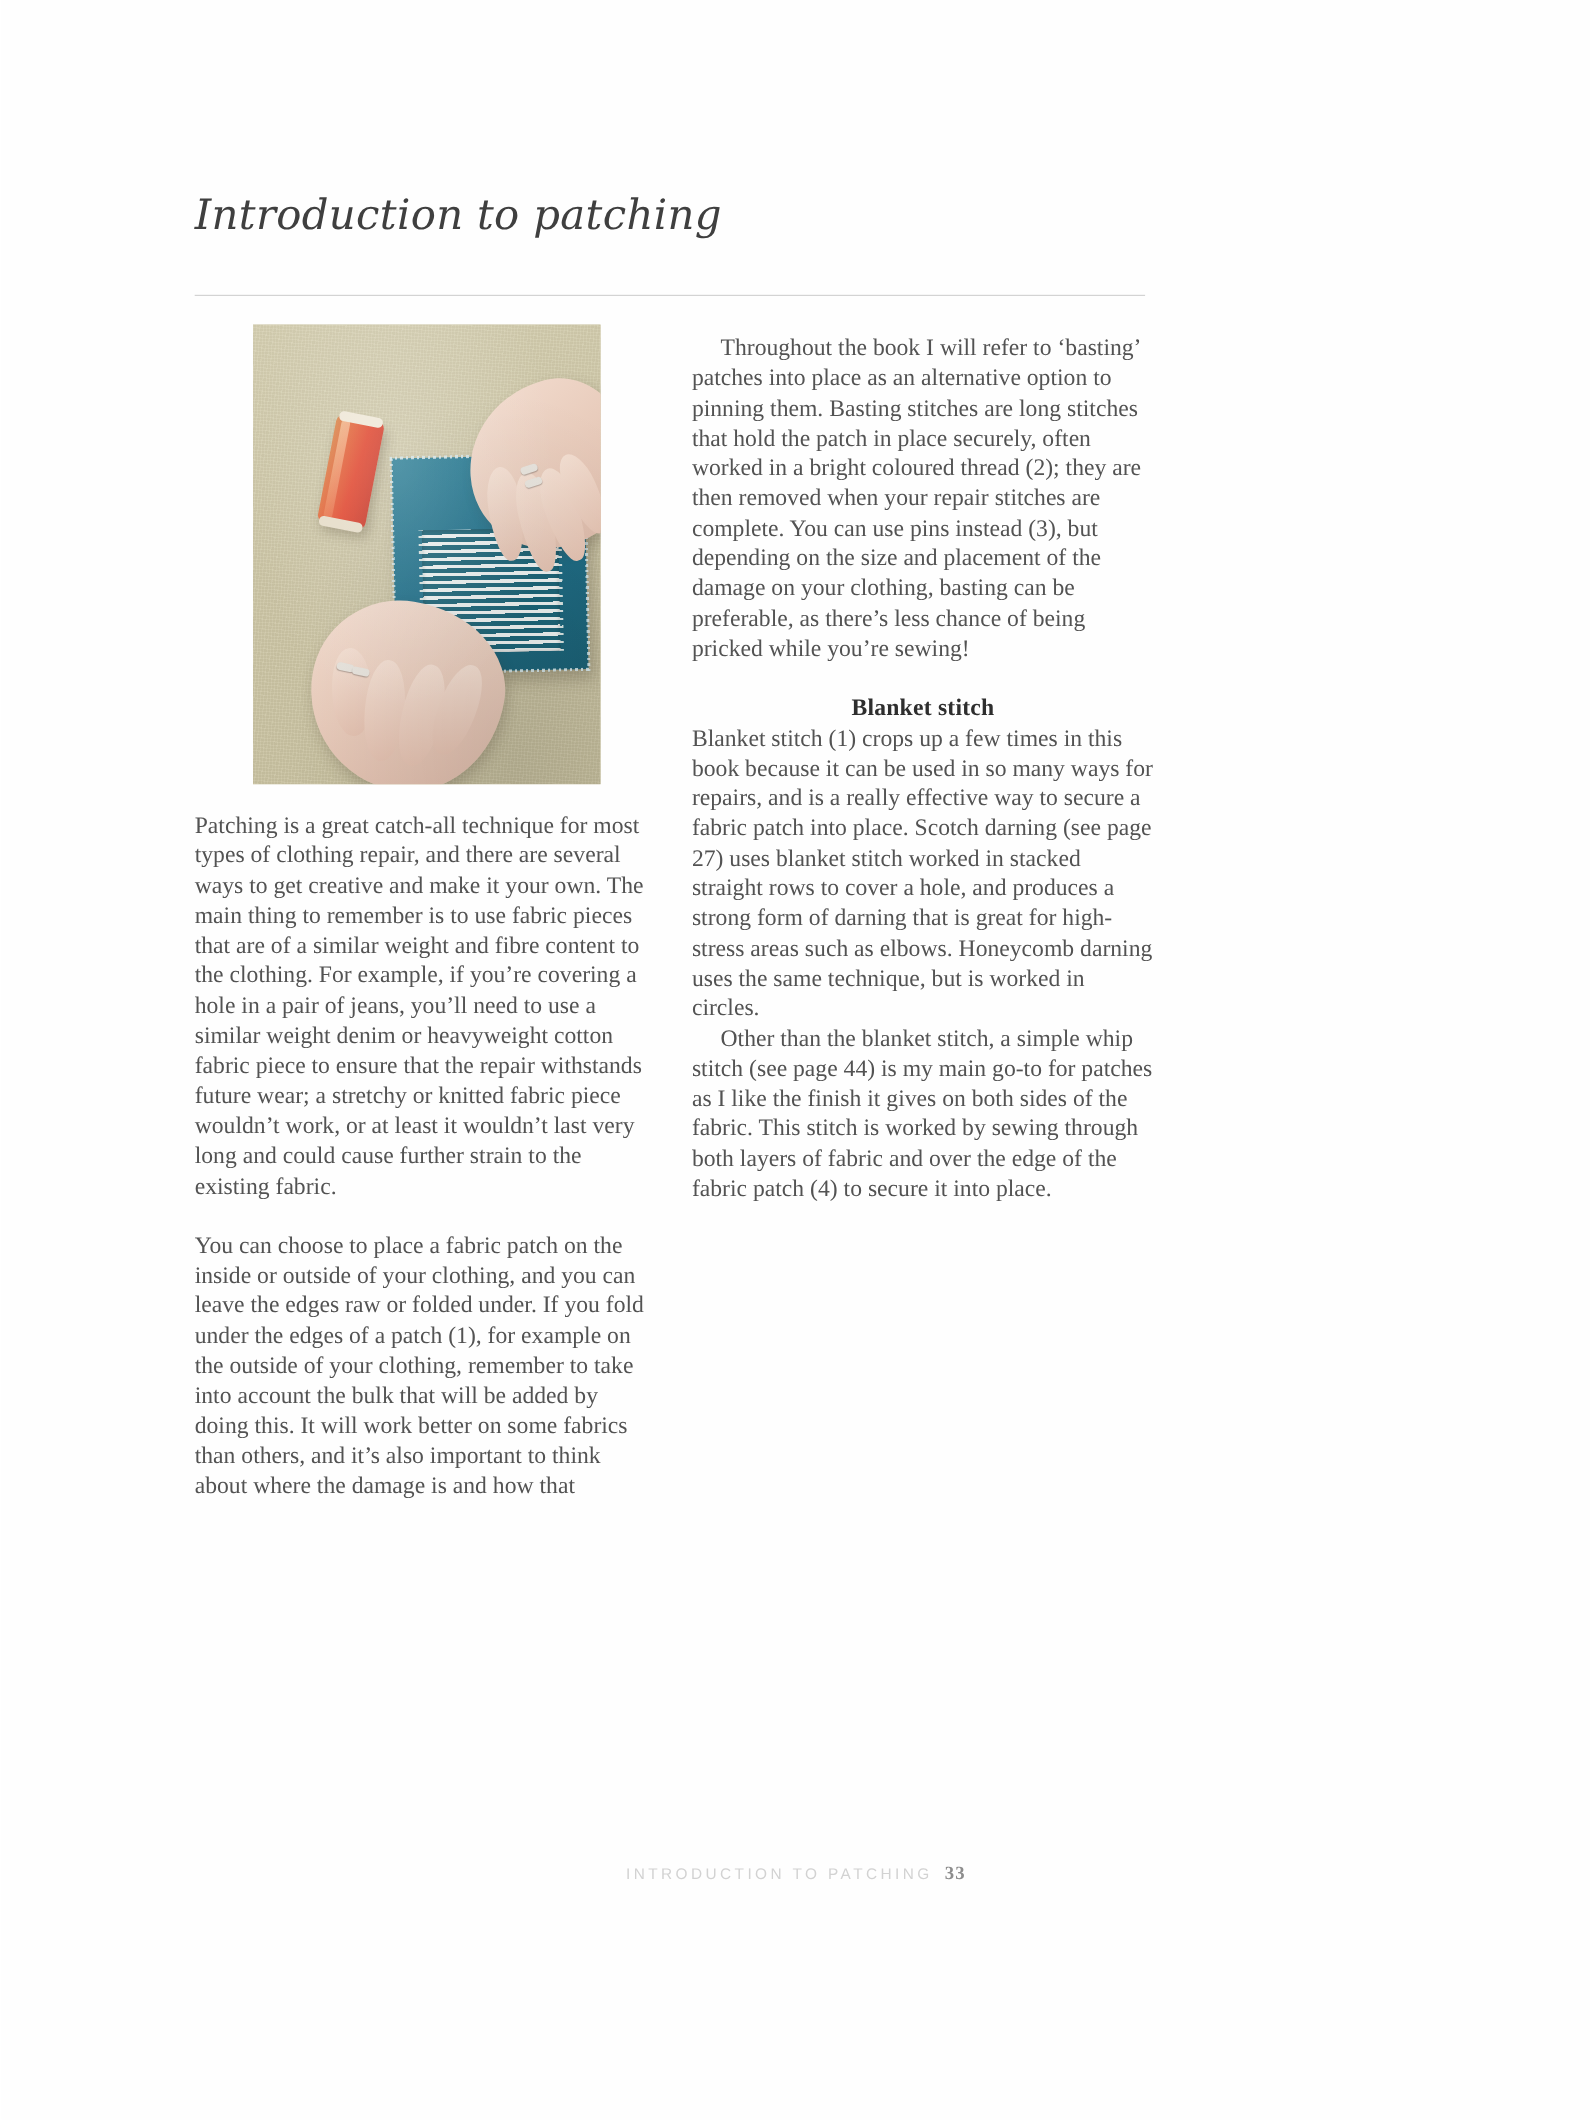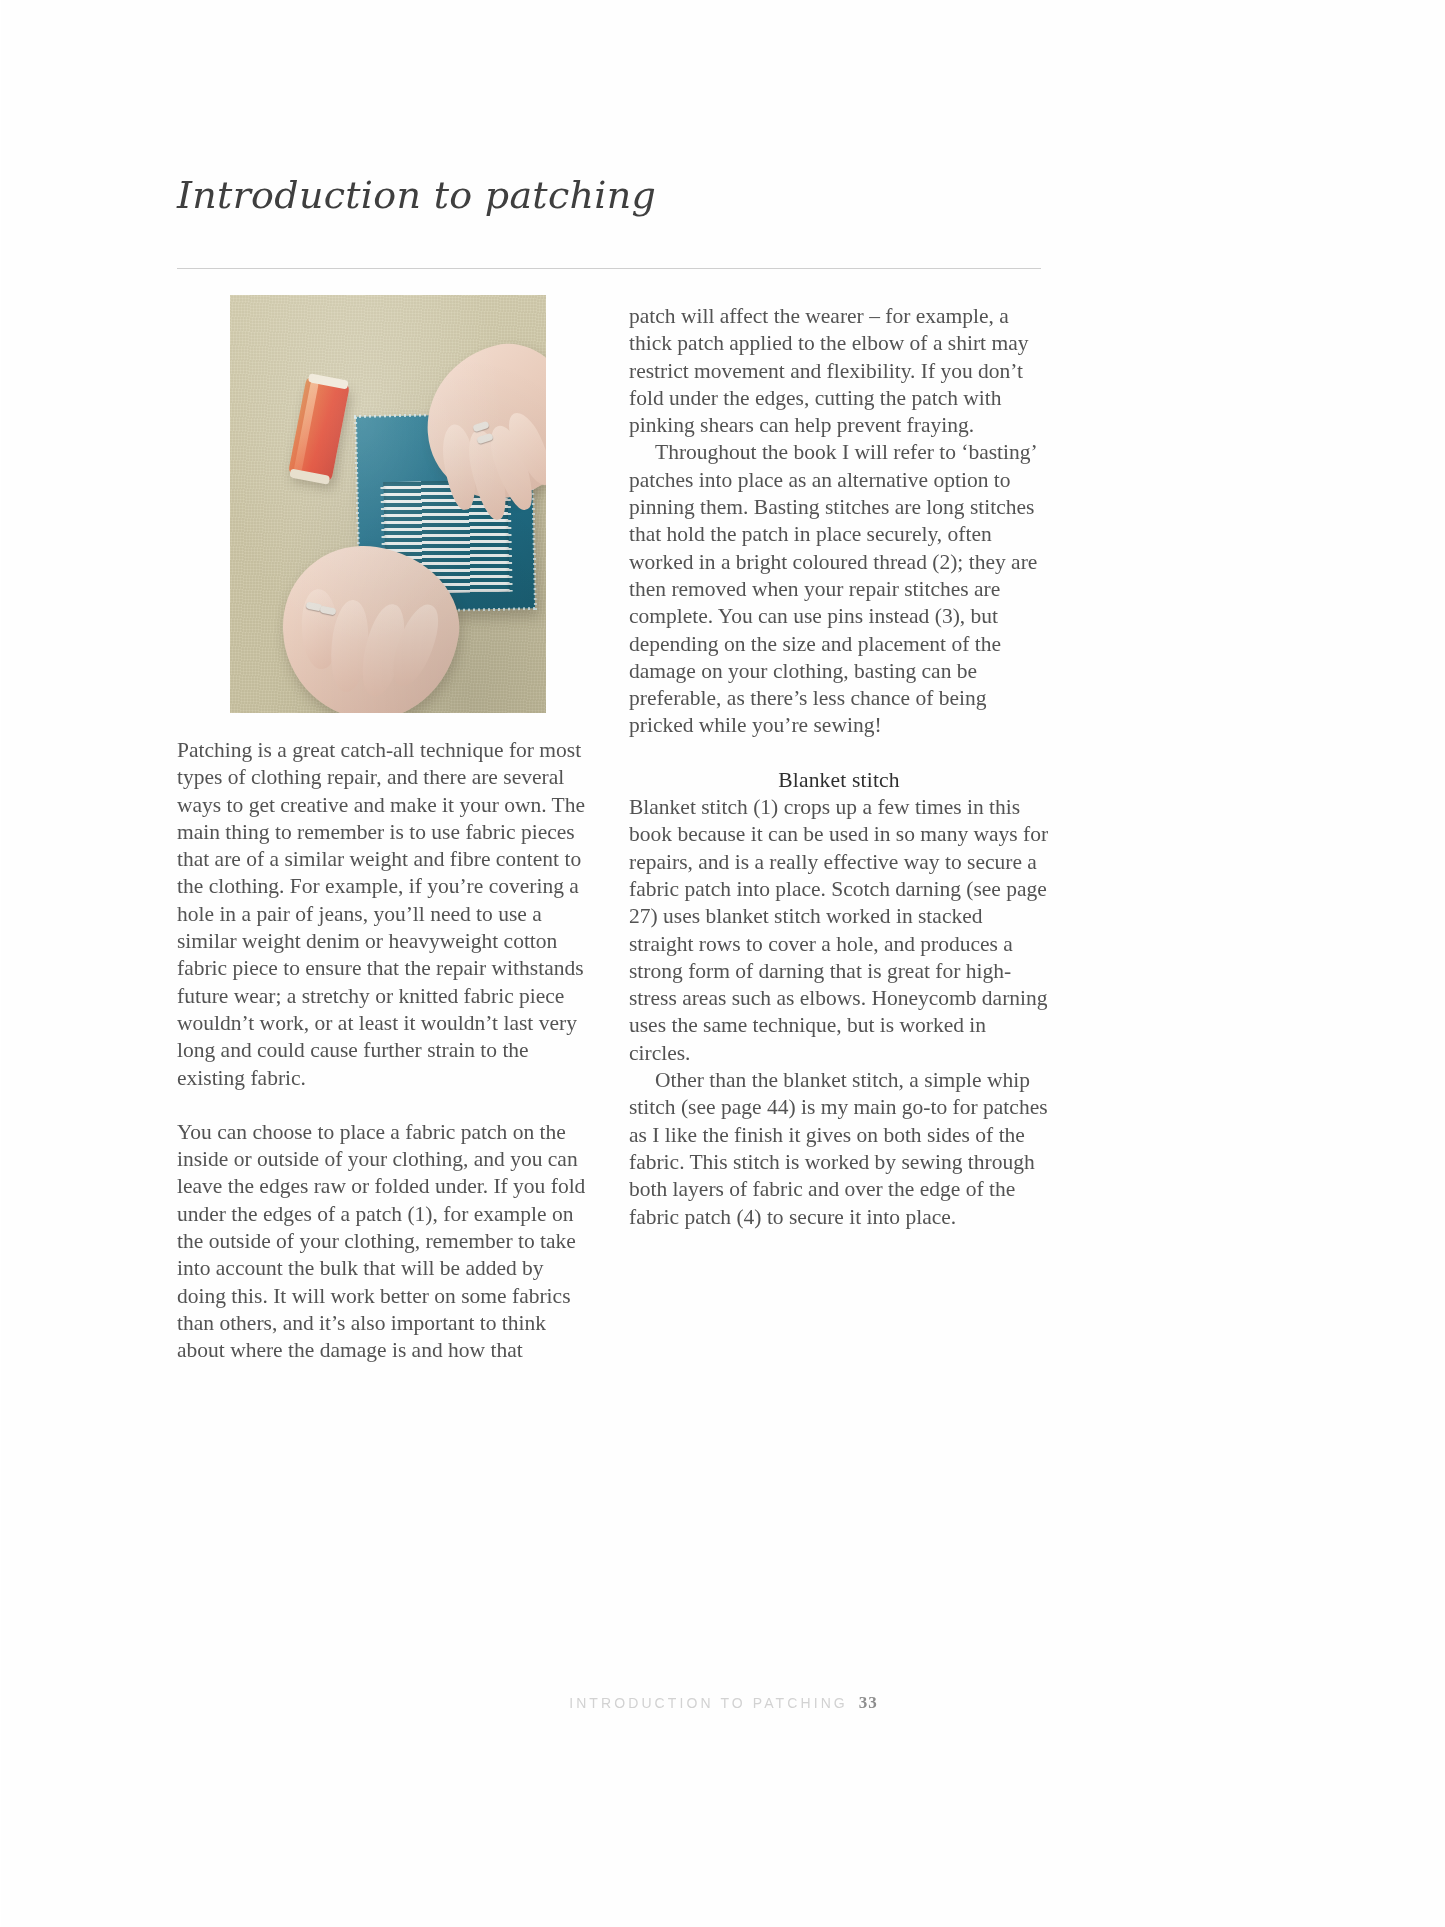--- a/index.html
+++ b/index.html
@@ -243,21 +243,21 @@
   .col p {
     margin: 0;
   }
   .col p.indent {
     text-indent: 26px;
   }
 
   .subhead {
     margin: 0;
     text-align: center;
-    font-weight: normal;
+    font-weight: bold;
     font-size: 21.5px;
     line-height: 27.3px;
     color: #2e2e2e;
     letter-spacing: 0.2px;
   }
   .spacer-lg { height: 27px; }
 
   
   .footer {
     position: absolute;
@@ -331,21 +331,20 @@
     <div class="photo-vignette"></div>
   </div>
 
   <div class="col col-left">
     <p>Patching is a great catch-all technique for most types of clothing repair, and there are several ways to get creative and make it your own. The main thing to remember is to use fabric pieces that are of a similar weight and fibre content to the clothing. For example, if you’re covering a hole in a pair of jeans, you’ll need to use a similar weight denim or heavyweight cotton fabric piece to ensure that the repair withstands future wear; a stretchy or knitted fabric piece wouldn’t work, or at least it wouldn’t last very long and could cause further strain to the existing fabric.</p>
     <div class="spacer-lg"></div>
     <p>You can choose to place a fabric patch on the inside or outside of your clothing, and you can leave the edges raw or folded under. If you fold under the edges of a patch (1), for example on the outside of your clothing, remember to take into account the bulk that will be added by doing this. It will work better on some fabrics than others, and it’s also important to think about where the damage is and how that</p>
   </div>
 
   <div class="col col-right">
-    <p>patch will affect the wearer – for example, a thick patch applied to the elbow of a shirt may restrict movement and flexibility. If you don’t fold under the edges, cutting the patch with pinking shears can help prevent fraying.</p>
     <p class="indent">Throughout the book I will refer to ‘basting’ patches into place as an alternative option to pinning them. Basting stitches are long stitches that hold the patch in place securely, often worked in a bright coloured thread (2); they are then removed when your repair stitches are complete. You can use pins instead (3), but depending on the size and placement of the damage on your clothing, basting can be preferable, as there’s less chance of being pricked while you’re sewing!</p>
     <div class="spacer-lg"></div>
     <p class="subhead">Blanket stitch</p>
     <p>Blanket stitch (1) crops up a few times in this book because it can be used in so many ways for repairs, and is a really effective way to secure a fabric patch into place. Scotch darning (see page 27) uses blanket stitch worked in stacked straight rows to cover a hole, and produces a strong form of darning that is great for high-stress areas such as elbows. Honeycomb darning uses the same technique, but is worked in circles.</p>
     <p class="indent">Other than the blanket stitch, a simple whip stitch (see page 44) is my main go-to for patches as I like the finish it gives on both sides of the fabric. This stitch is worked by sewing through both layers of fabric and over the edge of the fabric patch (4) to secure it into place.</p>
   </div>
 
   <div class="footer">
     <span>INTRODUCTION TO PATCHING</span><span class="pageno">33</span>
   </div>

